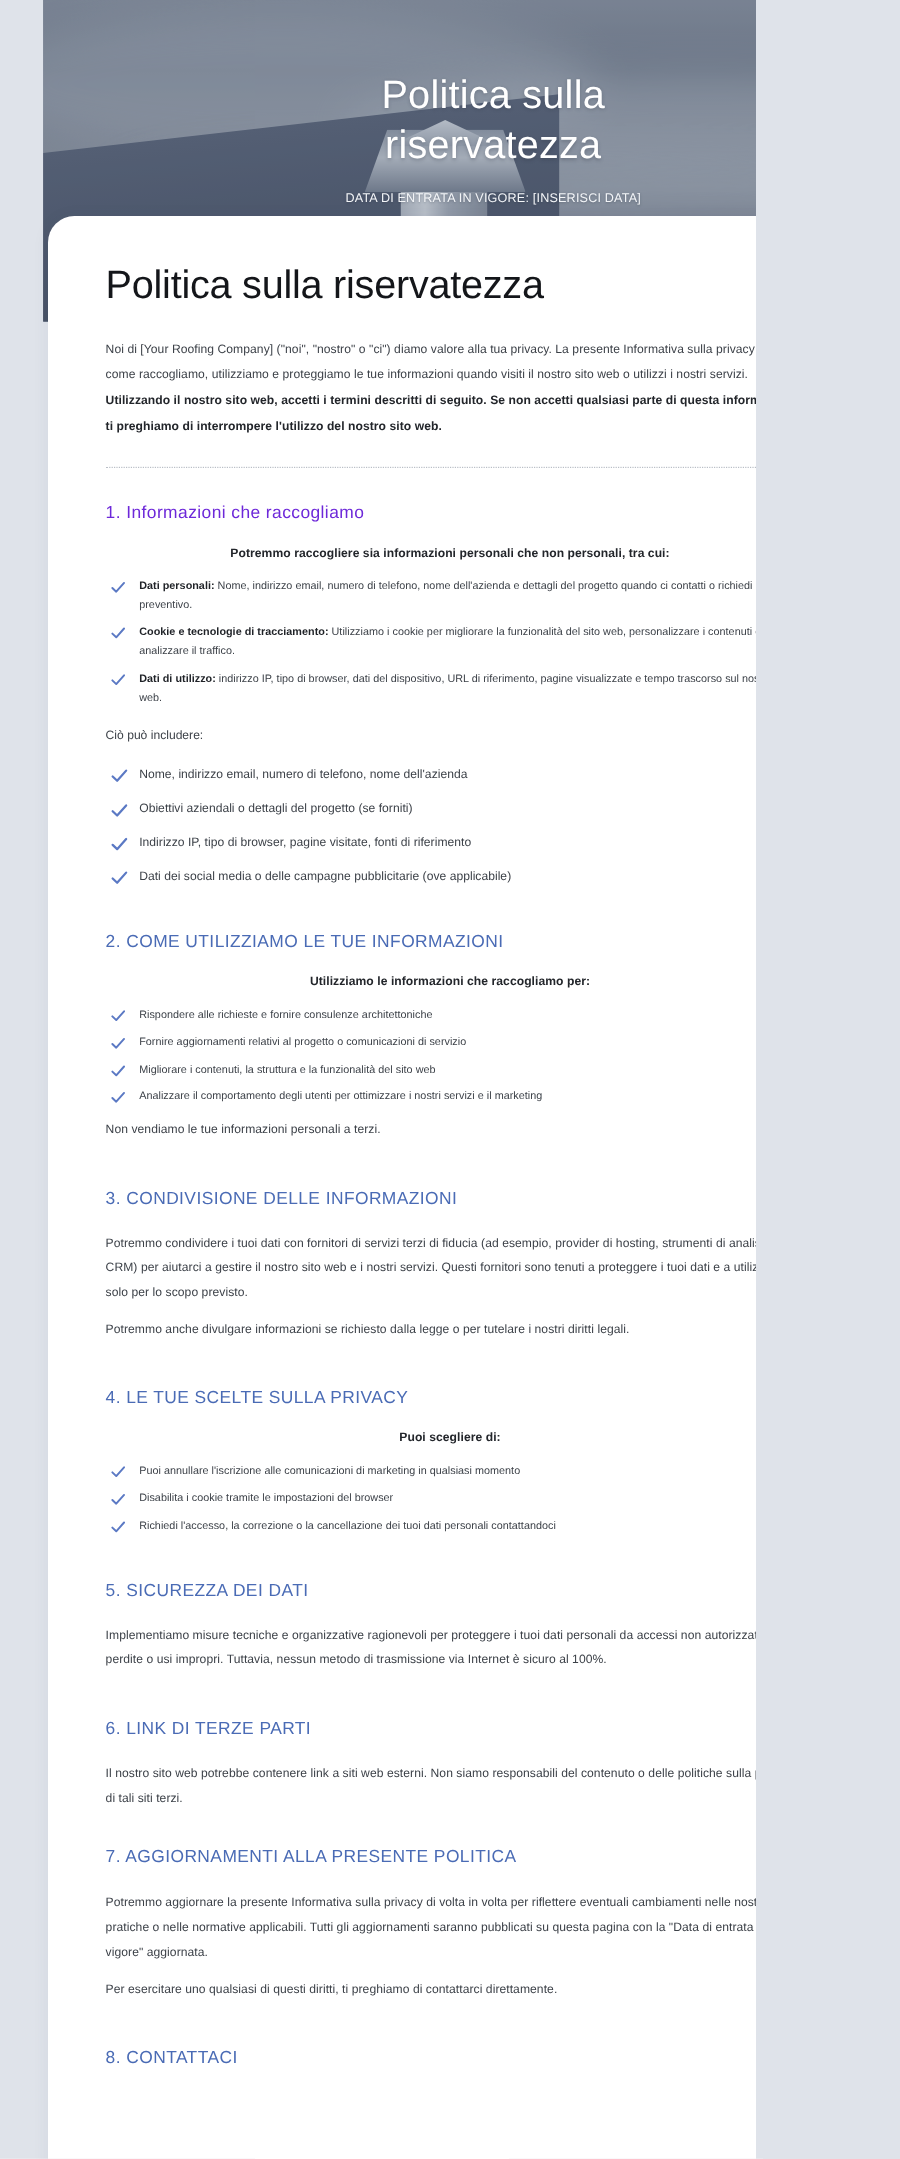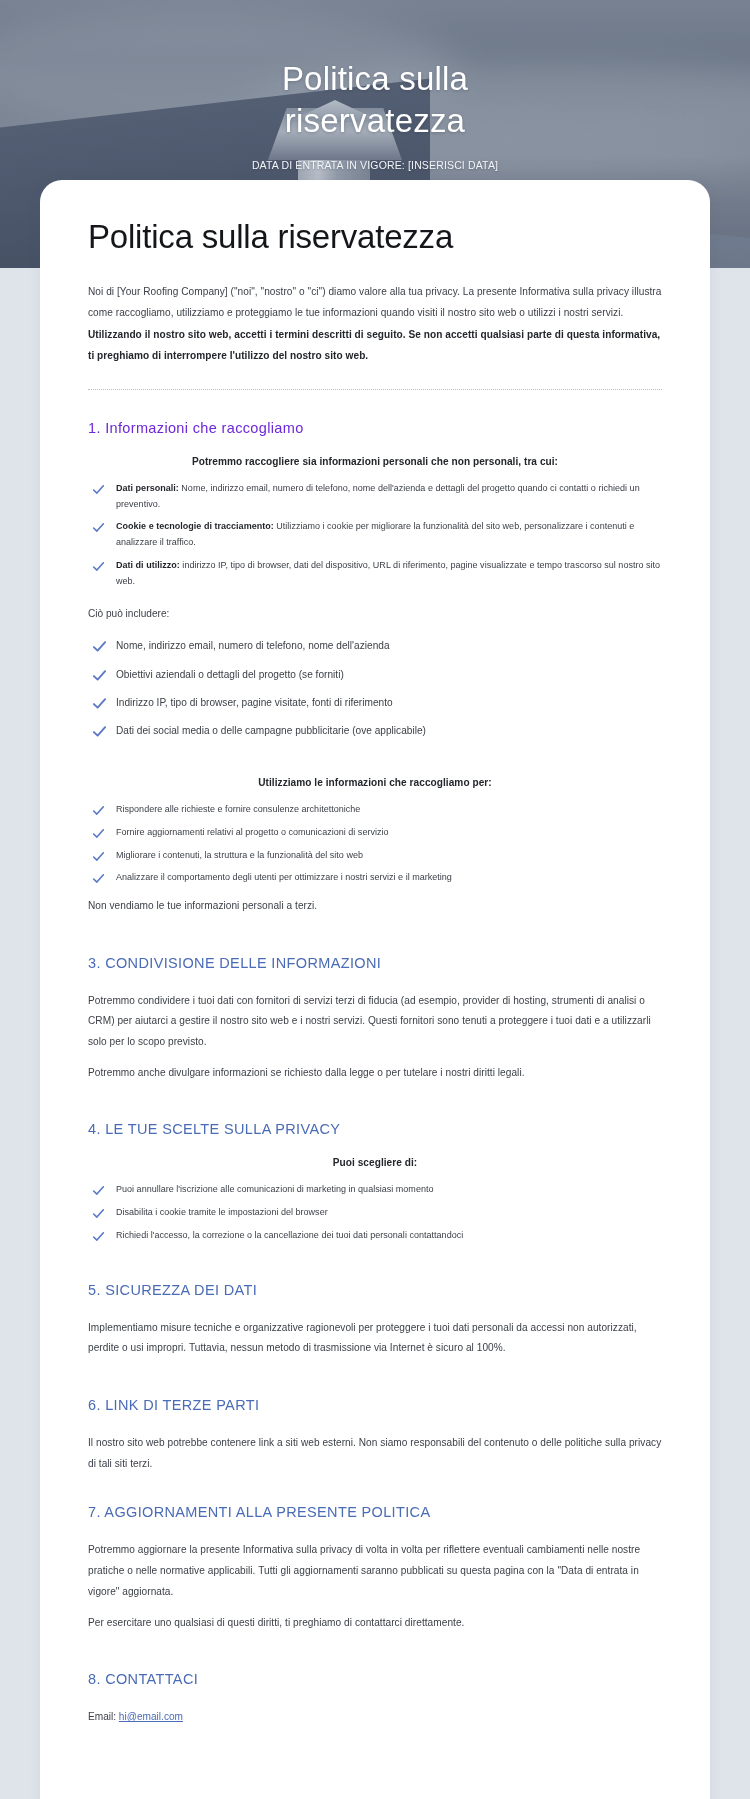--- a/index.html
+++ b/index.html
@@ -7,23 +7,24 @@
   body {
     width: 750px;
     min-height: 1799px;
     background: #dfe3ea;
     font-family: "Liberation Sans", sans-serif;
     -webkit-font-smoothing: antialiased;
   }
 
   .page {
     position: relative;
-    width: 750px;
+    width: 630px;
     min-height: 1799px;
     overflow: hidden;
+    padding-left: 36px;
   }
 
   
   .hero {
     position: relative;
     width: 750px;
     height: 268px;
     overflow: hidden;
     background: #6f7a8c;
   }
@@ -315,20 +316,21 @@
               <svg viewBox="0 0 16 16">
                 <path d="M2 8.6 L6 12.4 L14 3.4" fill="none" stroke="currentColor" stroke-width="2" stroke-linecap="round" stroke-linejoin="round"></path>
               </svg>
             </span>
           <span>Dati dei social media o delle campagne pubblicitarie (ove applicabile)</span>
         </li>
       </ul>
     </div>
 
     <div class="block">
+      <h2 class="section">2. COME UTILIZZIAMO LE TUE INFORMAZIONI</h2>
       <div class="lead">Utilizziamo le informazioni che raccogliamo per:</div>
       <ul class="checks">
         <li>
           <span class="tick">
               <svg viewBox="0 0 16 16">
                 <path d="M2 8.6 L6 12.4 L14 3.4" fill="none" stroke="currentColor" stroke-width="2" stroke-linecap="round" stroke-linejoin="round"></path>
               </svg>
             </span>
           <span>Rispondere alle richieste e fornire consulenze architettoniche</span>
         </li>
@@ -408,24 +410,20 @@
     </div>
 
     <div class="block">
       <h2 class="section">7. AGGIORNAMENTI ALLA PRESENTE POLITICA</h2>
       <p class="body">Potremmo aggiornare la presente Informativa sulla privacy di volta in volta per riflettere eventuali cambiamenti nelle nostre pratiche o nelle normative applicabili. Tutti gli aggiornamenti saranno pubblicati su questa pagina con la "Data di entrata in vigore" aggiornata.</p>
       <p class="body gap">Per esercitare uno qualsiasi di questi diritti, ti preghiamo di contattarci direttamente.</p>
     </div>
 
     <div class="block">
       <h2 class="section">8. CONTATTACI</h2>
-      <div class="contact-line">
-        <span>Email:</span>
-        <a class="link" href="#">hi@email.com</a>
-      </div>
       <div class="contact-line">
         
         
       </div>
 
     </div>
 
   </div>
 </div>
 

